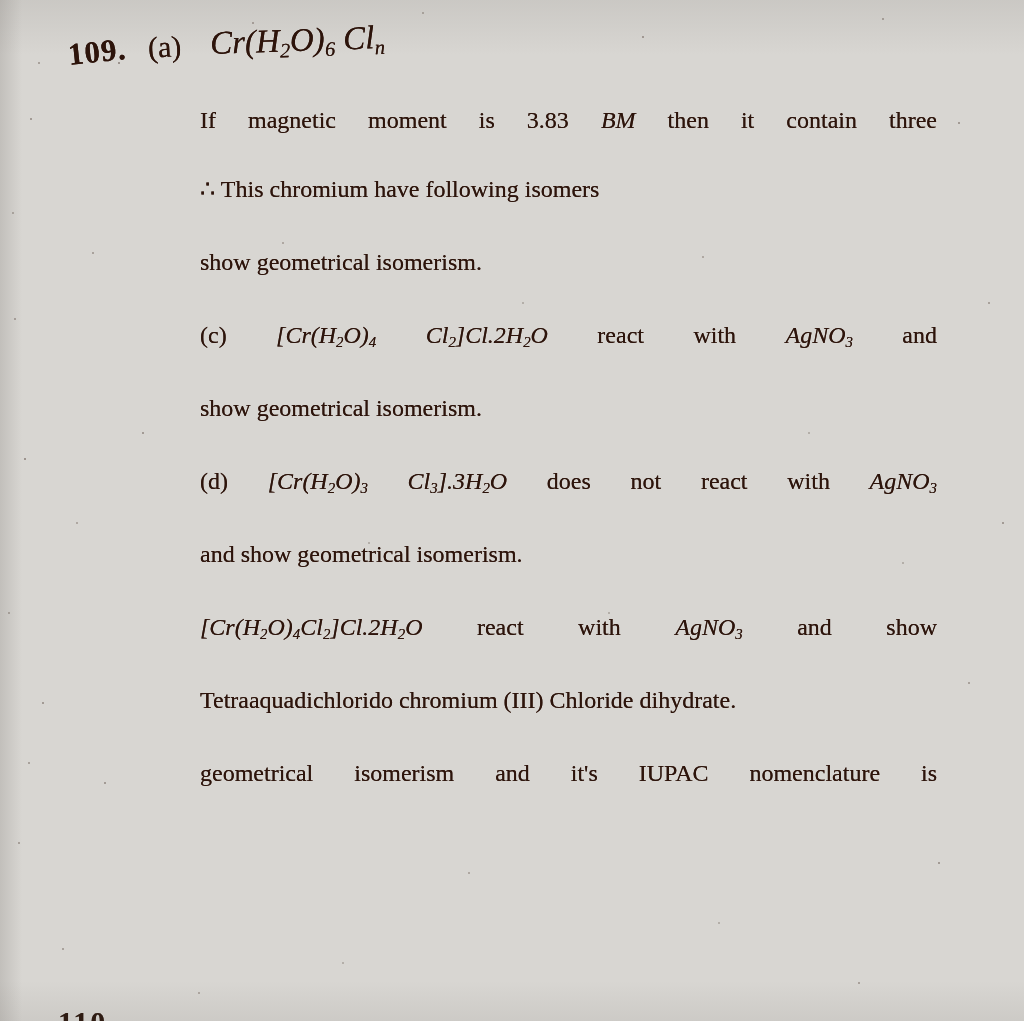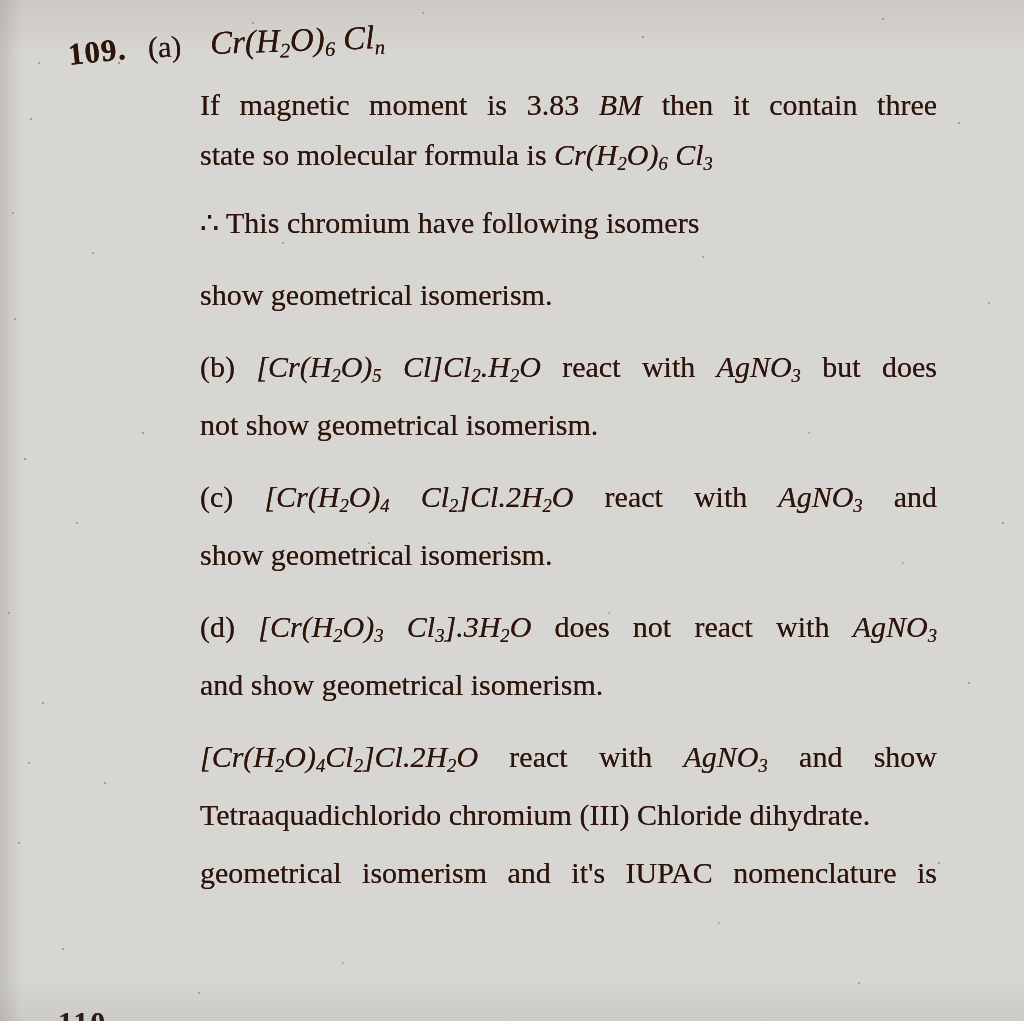--- a/index.html
+++ b/index.html
@@ -63,23 +63,24 @@
     position:absolute;left:210px;top:22px;
     font-size:33px;transform:rotate(-2deg);
     text-shadow:0 0 .5px var(--ink);
     white-space:nowrap;
   }
   .body{
     position:absolute;left:200px;top:80px;width:737px;
   }
   .para{margin:0 0 14px 0;}
   .line{
-    font-size:30px;line-height:58px;
+    font-size:24px;line-height:58px;
     text-shadow:0 0 .5px rgba(45,20,11,.85);
     white-space:normal;
+    margin-top:15px;
   }
   .para.tight .line{line-height:50px;}
   .line.justify{text-align:justify;text-align-last:justify;}
   em{font-style:italic;}
   sub{font-size:.62em;line-height:0;vertical-align:baseline;position:relative;top:.28em;}
   .pagenum{
     position:absolute;left:58px;top:1005px;
     font-size:30px;font-weight:700;letter-spacing:2px;
     color:rgba(40,20,10,.85);
     text-shadow:0 0 .6px rgba(40,20,10,.7);
@@ -93,31 +94,26 @@
 
   <div class="qhead">
     <span class="qnum">109.</span>
     <span class="qpart">(a)</span>
     <span class="qformula"><em>Cr(H<sub>2</sub>O)<sub>6</sub> Cl<sub>n</sub></em></span>
   </div>
 
   <div class="body">
       <div class="para tight">
         <div class="line justify">If magnetic moment is 3.83 <em>BM</em> then it contain three</div>
-        <div class="line">state so molecular formula is <em>Cr(H<sub>2</sub>O)<sub>6</sub> Cl<sub>3</sub></em></div>
       </div>
       <div class="para">
         <div class="line">∴ This chromium have following isomers</div>
       </div>
       <div class="para">
         <div class="line">show geometrical isomerism.</div>
-      </div>
-      <div class="para">
-        <div class="line justify">(b) <em>[Cr(H<sub>2</sub>O)<sub>5</sub> Cl]Cl<sub>2</sub>.H<sub>2</sub>O</em> react with <em>AgNO<sub>3</sub></em> but does</div>
-        <div class="line">not show geometrical isomerism.</div>
       </div>
       <div class="para">
         <div class="line justify">(c) <em>[Cr(H<sub>2</sub>O)<sub>4</sub> Cl<sub>2</sub>]Cl.2H<sub>2</sub>O</em> react with <em>AgNO<sub>3</sub></em> and</div>
         <div class="line">show geometrical isomerism.</div>
       </div>
       <div class="para">
         <div class="line justify">(d) <em>[Cr(H<sub>2</sub>O)<sub>3</sub> Cl<sub>3</sub>].3H<sub>2</sub>O</em> does not react with <em>AgNO<sub>3</sub></em></div>
         <div class="line">and show geometrical isomerism.</div>
       </div>
       <div class="para">

